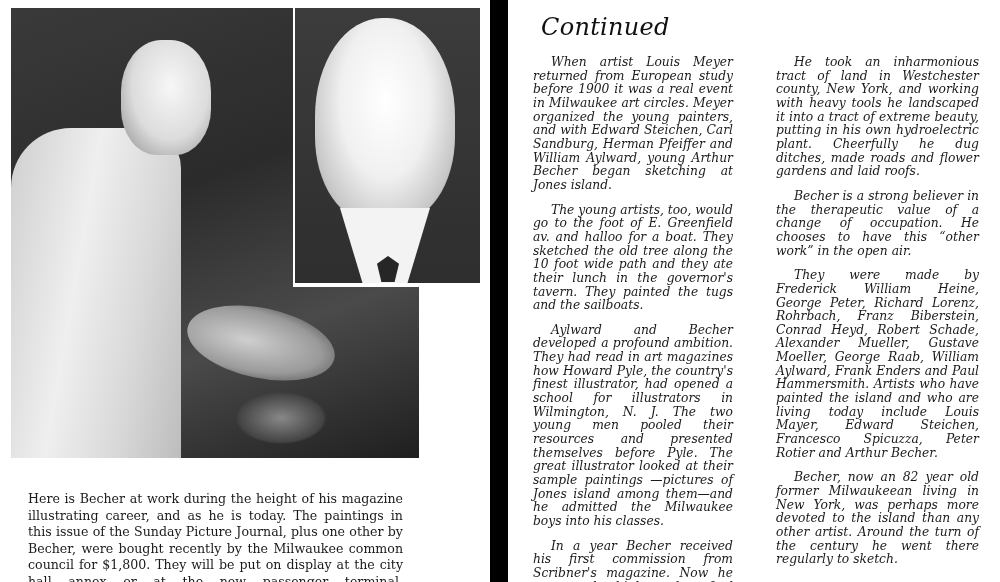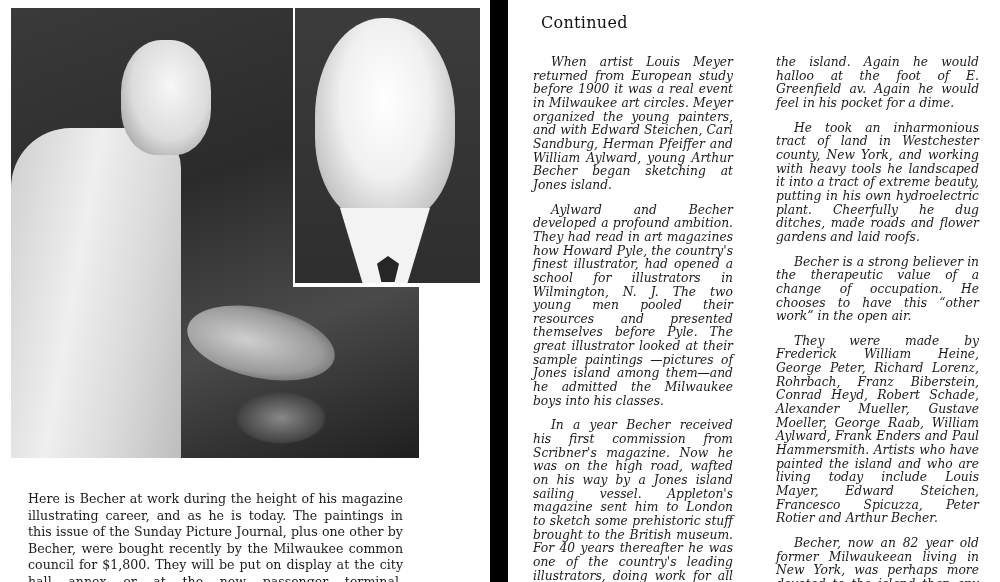--- a/index.html
+++ b/index.html
@@ -59,21 +59,21 @@
   }
 
   .caption {
     position:absolute; left:28px; top:491px; width:375px;
     font-size:12.6px; line-height:16.6px; text-align:justify; margin:0;
     text-align-last:justify;
   }
 
   .continued {
     position:absolute; left:541px; top:13px;
-    font-size:16px; color:#111; letter-spacing:0.3px;
+    font-style:italic; font-size:24px; color:#111; letter-spacing:0.3px;
   }
   .col {
     position:absolute; font-size:12.3px; line-height:13.65px; text-align:justify;
   }
   .col-1 { left:522px; top:45px; width:222px; }
   .col-2 { left:765px; top:45px; width:225px; }
   .col p { margin:11px; text-indent:18px;font-style:italic; }
   .col p.cont { text-indent:0; }
 </style>
 </head>
@@ -94,25 +94,25 @@
 </div>
 
 <div class="divider"></div>
 
 <div class="right-page"></div>
 
 <div class="continued">Continued</div>
 
 <div class="col col-1">
   <p>When artist Louis Meyer returned from European study before 1900 it was a real event in Milwaukee art circles. Meyer organized the young painters, and with Edward Steichen, Carl Sandburg, Herman Pfeiffer and William Aylward, young Arthur Becher began sketching at Jones island.</p>
+  <p>The young artists, too, would go to the foot of E. Greenfield av. and halloo for a boat. They sketched the old tree along the 10 foot wide path and they ate their lunch in the governor's tavern. They painted the tugs and the sailboats.</p>
   <p>Aylward and Becher developed a profound ambition. They had read in art magazines how Howard Pyle, the country's finest illustrator, had opened a school for illustrators in Wilmington, N. J. The two young men pooled their resources and presented themselves before Pyle. The great illustrator looked at their sample paintings —pictures of Jones island among them—and he admitted the Milwaukee boys into his classes.</p>
   <p>In a year Becher received his first commission from Scribner's magazine. Now he was on the high road, wafted on his way by a Jones island sailing vessel. Appleton's magazine sent him to London to sketch some prehistoric stuff brought to the British museum. For 40 years thereafter he was one of the country's leading illustrators, doing work for all of the great national magazines.</p>
 
 </div>
 
 <div class="col col-2">
-  <p class="cont">the island. Again he would halloo at the foot of E. Greenfield av. Again he would feel in his pocket for a dime.</p>
   <p>He took an inharmonious tract of land in Westchester county, New York, and working with heavy tools he landscaped it into a tract of extreme beauty, putting in his own hydroelectric plant. Cheerfully he dug ditches, made roads and flower gardens and laid roofs.</p>
   <p>Becher is a strong believer in the therapeutic value of a change of occupation. He chooses to have this “other work” in the open air.</p>
   <p>They were made by Frederick William Heine, George Peter, Richard Lorenz, Rohrbach, Franz Biberstein, Conrad Heyd, Robert Schade, Alexander Mueller, Gustave Moeller, George Raab, William Aylward, Frank Enders and Paul Hammersmith. Artists who have painted the island and who are living today include Louis Mayer, Edward Steichen, Francesco Spicuzza, Peter Rotier and Arthur Becher.</p>
   <p>Becher, now an 82 year old former Milwaukeean living in New York, was perhaps more devoted to the island than any other artist. Around the turn of the century he went there regularly to sketch.</p>
 
 </div>
 
 </body></html>

